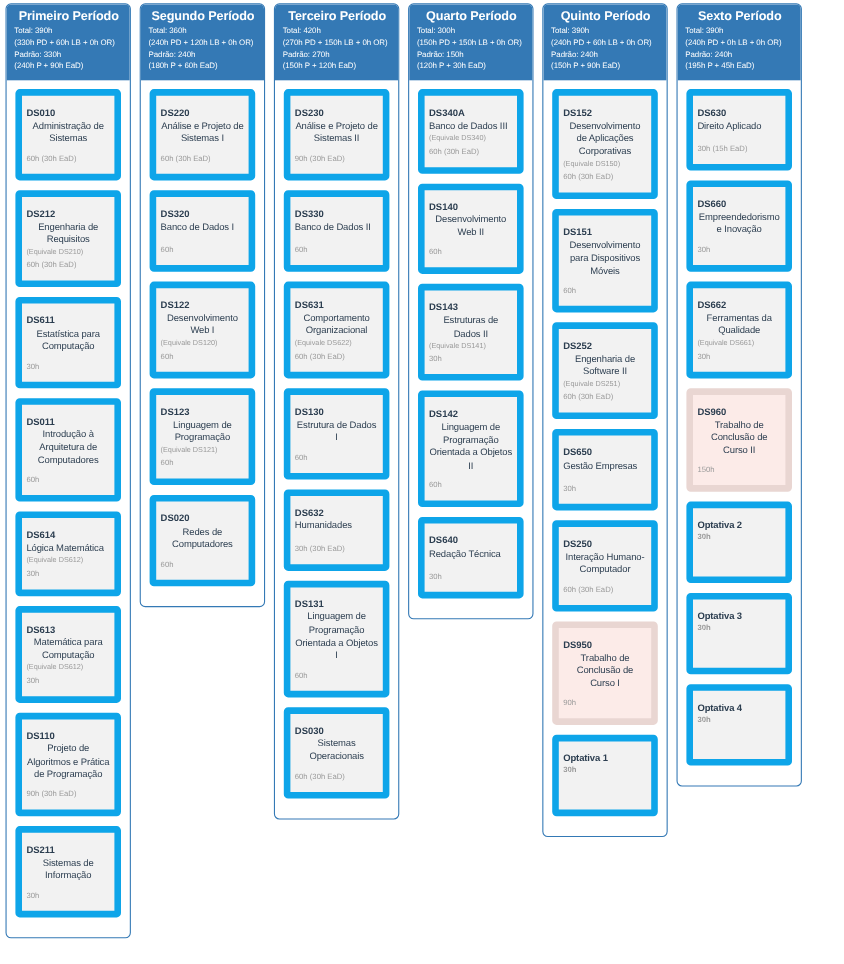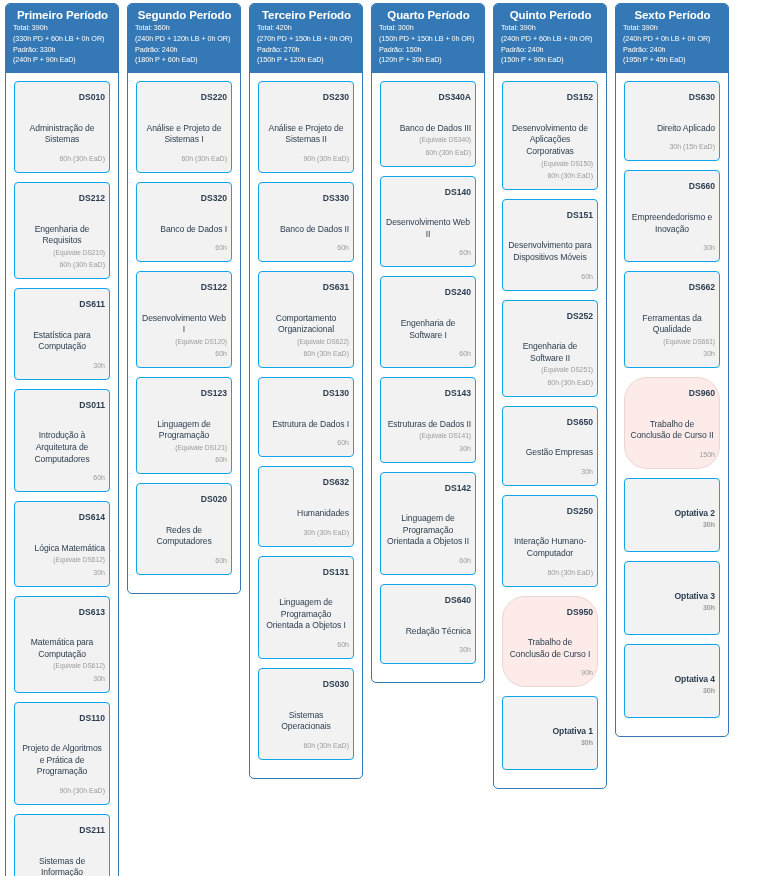--- a/index.html
+++ b/index.html
@@ -37,48 +37,46 @@
   }
   .period-meta {
     font-size: 7.2px;
     line-height: 1.5;
     font-weight: normal;
     letter-spacing: -0.05px;
   }
   .cards { padding: 8px 8px 0 8px; }
   .course-card {
     background: #f2f2f2;
-    border: 1px solid #0ea5e9;
+    border: 6px solid #0ea5e9;
     border-radius: 4px;
     margin-bottom: 9px;
     padding: 10px 4px 10px 4px;
     text-align: center;
     min-height: 74px;
     display: flex;
     flex-direction: column;
-    align-items: flex-end;
+    align-items: flex-start;
   }
   .course-card.highlight {
     background: #fcebe8;
     border-color: #e9d6d2;
-    border-radius: 23px;
   }
   .course-card.optativa { justify-content: flex-start; font-weight: bold; }
   .c-code {
     font-size: 8.6px;
     color: #2c3e50;
     font-weight: bold;
     line-height: 1.35;
   }
   .c-name {
     font-size: 8.6px;
     color: #2c3e50;
     line-height: 1.35;
     letter-spacing: -0.1px;
-    margin-top: 19px;
   }
   .c-equiv {
     font-size: 6.6px;
     color: #9a9a9a;
     line-height: 1.4;
     margin-top: 1px;
   }
   .c-hours {
     font-size: 7px;
     color: #9a9a9a;
@@ -253,25 +251,20 @@
           <div class="c-name">Banco de Dados III</div>
           <div class="c-equiv">(Equivale DS340)</div>
           <div class="c-hours tight">60h (30h EaD)</div>
         </div>
         <div class="course-card">
           <div class="c-code">DS140</div>
           <div class="c-name">Desenvolvimento Web II</div>
           <div class="c-hours">60h</div>
         </div>
         <div class="course-card">
-          <div class="c-code">DS240</div>
-          <div class="c-name">Engenharia de Software I</div>
-          <div class="c-hours">60h</div>
-        </div>
-        <div class="course-card">
           <div class="c-code">DS143</div>
           <div class="c-name">Estruturas de Dados II</div>
           <div class="c-equiv">(Equivale DS141)</div>
           <div class="c-hours tight">30h</div>
         </div>
         <div class="course-card">
           <div class="c-code">DS142</div>
           <div class="c-name">Linguagem de Programação Orientada a Objetos II</div>
           <div class="c-hours">60h</div>
         </div>

